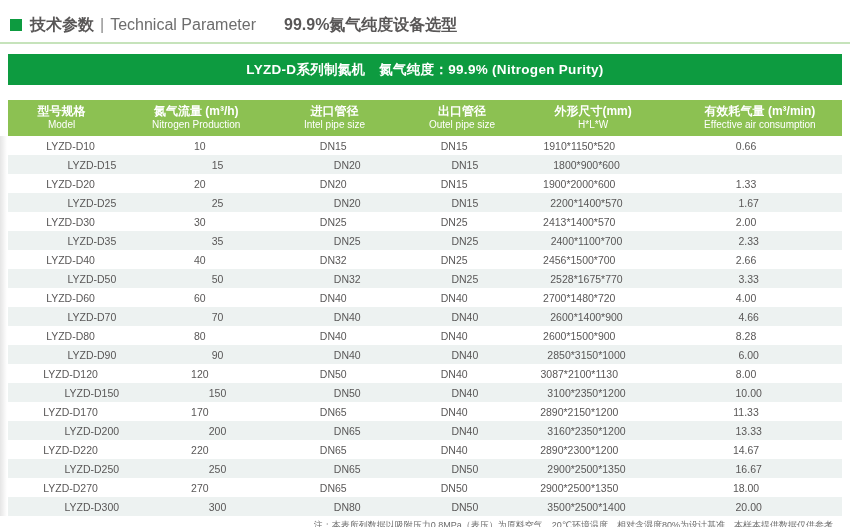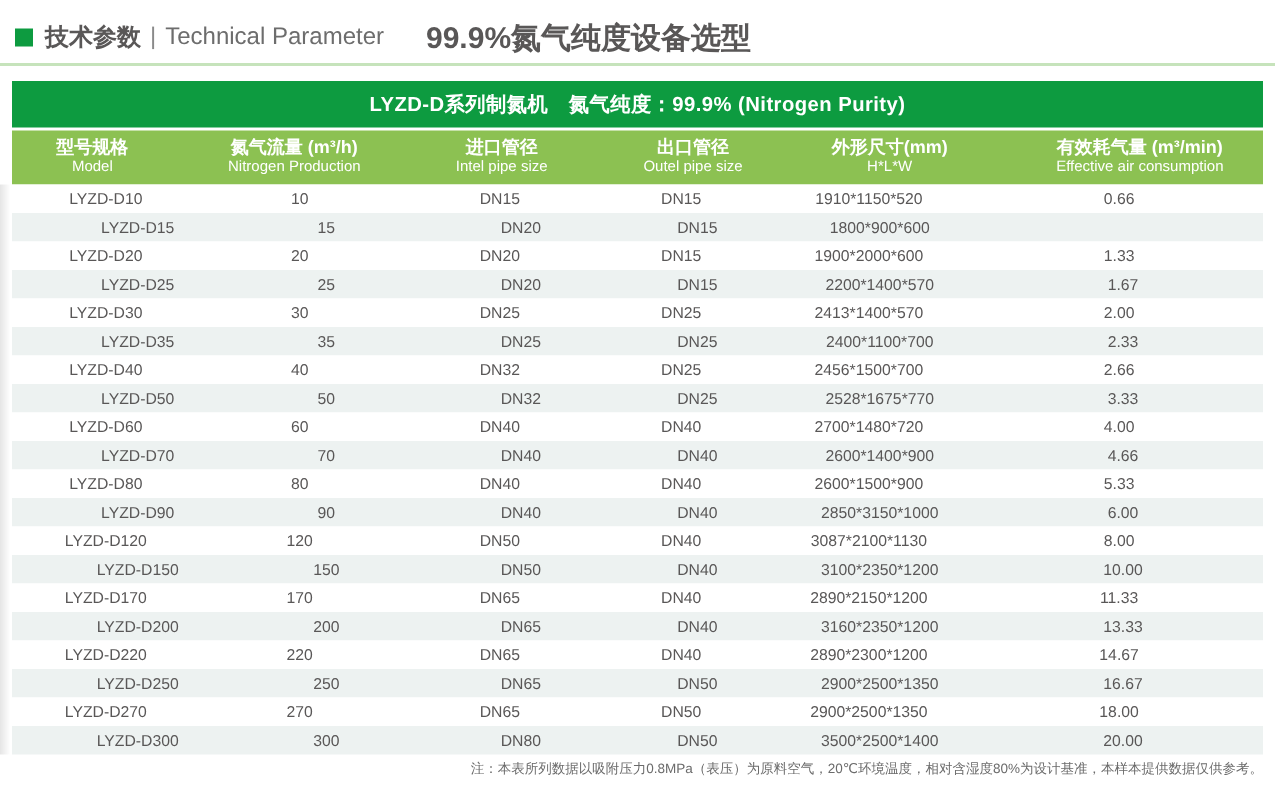--- a/index.html
+++ b/index.html
@@ -14,26 +14,26 @@
   html,body{width:850px;height:527px;overflow:hidden;background:#ffffff;
     font-family:"Liberation Sans","DejaVu Sans",sans-serif;color:var(--text);}
   .sheet{position:relative;width:850px;height:527px;border-radius:32px;}
 
   
   .section-title{display:flex;align-items:center;padding:14px 0 0 10px;height:36px;}
   .bullet{width:12px;height:12px;background:var(--green-dark);display:inline-block;margin-right:8px;flex:0 0 auto;}
   .title-zh{font-size:16px;font-weight:bold;color:var(--text);}
   .title-sep{font-size:16px;color:#8a8a8a;margin:0 6px;font-weight:normal;}
   .title-en{font-size:16px;color:#6d6d6d;font-weight:normal;}
-  .title-hl{font-size:20px;font-weight:bold;color:var(--text);margin-left:28px;}
+  .title-hl{font-size:16px;font-weight:bold;color:var(--text);margin-left:28px;}
 
   .divider{height:2px;background:var(--divider);margin-top:6px;width:100%;}
 
   
-  .banner{margin:10px 8px 2px 8px;height:31px;background:var(--green-dark);
+  .banner{margin:10px 8px 15px 8px;height:31px;background:var(--green-dark);
     display:flex;align-items:center;justify-content:center;}
   .banner-text{color:#ffffff;font-size:13.5px;font-weight:bold;letter-spacing:.3px;}
 
   
   .col-header{margin:0 8px;height:36px;background:var(--green-light);display:flex;gap:24px;}
   .col-head-cell{display:flex;flex-direction:column;align-items:center;justify-content:center;color:#fff;line-height:1.25;}
   .col-head-zh{font-size:12px;font-weight:bold;}
   .col-head-en{font-size:10px;font-weight:normal;}
 
   
@@ -174,21 +174,21 @@
         <div class="tcell c3">DN40</div>
         <div class="tcell c4">2600*1400*900</div>
         <div class="tcell c5">4.66</div>
       </div>
       <div class="trow">
         <div class="tcell c0">LYZD-D80</div>
         <div class="tcell c1">80</div>
         <div class="tcell c2">DN40</div>
         <div class="tcell c3">DN40</div>
         <div class="tcell c4">2600*1500*900</div>
-        <div class="tcell c5">5.33</div>
+        <div class="tcell c5">8.28</div>
       </div>
       <div class="trow alt">
         <div class="tcell c0">LYZD-D90</div>
         <div class="tcell c1">90</div>
         <div class="tcell c2">DN40</div>
         <div class="tcell c3">DN40</div>
         <div class="tcell c4">2850*3150*1000</div>
         <div class="tcell c5">6.00</div>
       </div>
       <div class="trow">

